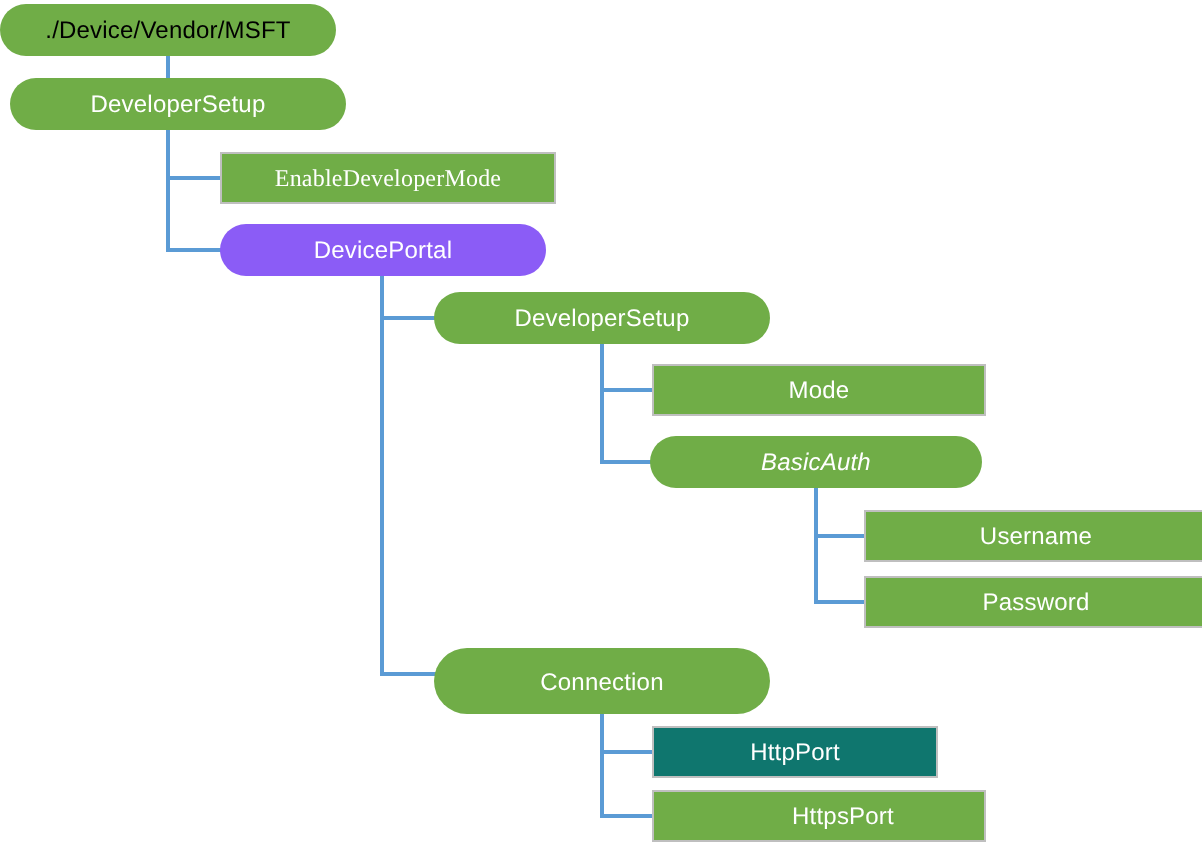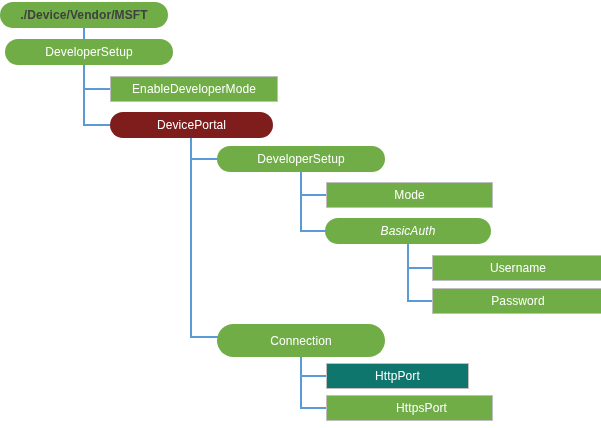--- a/index.html
+++ b/index.html
@@ -63,30 +63,30 @@
       <polyline points="84,89 84,125 110,125" fill="none" stroke="#5b9bd5" stroke-width="2" stroke-linecap="square" stroke-linejoin="miter"></polyline>
       <polyline points="191,138 191,159 217,159" fill="none" stroke="#5b9bd5" stroke-width="2" stroke-linecap="square" stroke-linejoin="miter"></polyline>
       <polyline points="191,159 191,337 217,337" fill="none" stroke="#5b9bd5" stroke-width="2" stroke-linecap="square" stroke-linejoin="miter"></polyline>
       <polyline points="301,172 301,195 326,195" fill="none" stroke="#5b9bd5" stroke-width="2" stroke-linecap="square" stroke-linejoin="miter"></polyline>
       <polyline points="301,195 301,231 325,231" fill="none" stroke="#5b9bd5" stroke-width="2" stroke-linecap="square" stroke-linejoin="miter"></polyline>
       <polyline points="408,244 408,268 432,268" fill="none" stroke="#5b9bd5" stroke-width="2" stroke-linecap="square" stroke-linejoin="miter"></polyline>
       <polyline points="408,268 408,301 432,301" fill="none" stroke="#5b9bd5" stroke-width="2" stroke-linecap="square" stroke-linejoin="miter"></polyline>
       <polyline points="301,350 301,376 326,376" fill="none" stroke="#5b9bd5" stroke-width="2" stroke-linecap="square" stroke-linejoin="miter"></polyline>
       <polyline points="301,376 301,408 326,408" fill="none" stroke="#5b9bd5" stroke-width="2" stroke-linecap="square" stroke-linejoin="miter"></polyline>
     </svg>
-<div class="node rounded" style="left: 0px; top: 2px; width: 168px; height: 26px; background: rgb(112, 173, 71); color: #404040; font-weight: bold;">
+<div class="node rounded" style="left: 0px; top: 2px; width: 168px; height: 26px; background: rgb(112, 173, 71); color: #000000;">
       <span class="node-label">./Device/Vendor/MSFT</span>
     </div>
     <div class="node rounded" style="left: 5px; top: 39px; width: 168px; height: 26px; background: rgb(112, 173, 71); color: rgb(255, 255, 255);">
       <span class="node-label">DeveloperSetup</span>
     </div>
-    <div class="node rect" style="left: 110px; top: 76px; width: 168px; height: 26px; background: rgb(112, 173, 71); color: rgb(255, 255, 255); border-color: rgb(191, 191, 191);">
+    <div class="node rect" style="left: 110px; top: 76px; width: 168px; height: 26px; background: rgb(112, 173, 71); color: rgb(255, 255, 255); border-color: rgb(191, 191, 191); font-family: Liberation Serif, serif;">
       <span class="node-label">EnableDeveloperMode</span>
     </div>
-    <div class="node rounded" style="left: 110px; top: 112px; width: 163px; height: 26px; background: #7f1d1d; color: rgb(255, 255, 255);">
+    <div class="node rounded" style="left: 110px; top: 112px; width: 163px; height: 26px; background: #8b5cf6; color: rgb(255, 255, 255);">
       <span class="node-label">DevicePortal</span>
     </div>
     <div class="node rounded" style="left: 217px; top: 146px; width: 168px; height: 26px; background: rgb(112, 173, 71); color: rgb(255, 255, 255);">
       <span class="node-label">DeveloperSetup</span>
     </div>
     <div class="node rect" style="left: 326px; top: 182px; width: 167px; height: 26px; background: rgb(112, 173, 71); color: rgb(255, 255, 255); border-color: rgb(191, 191, 191);">
       <span class="node-label">Mode</span>
     </div>
     <div class="node rounded" style="left: 325px; top: 218px; width: 166px; height: 26px; background: rgb(112, 173, 71); color: rgb(255, 255, 255); font-style: italic;">
       <span class="node-label">BasicAuth</span>

